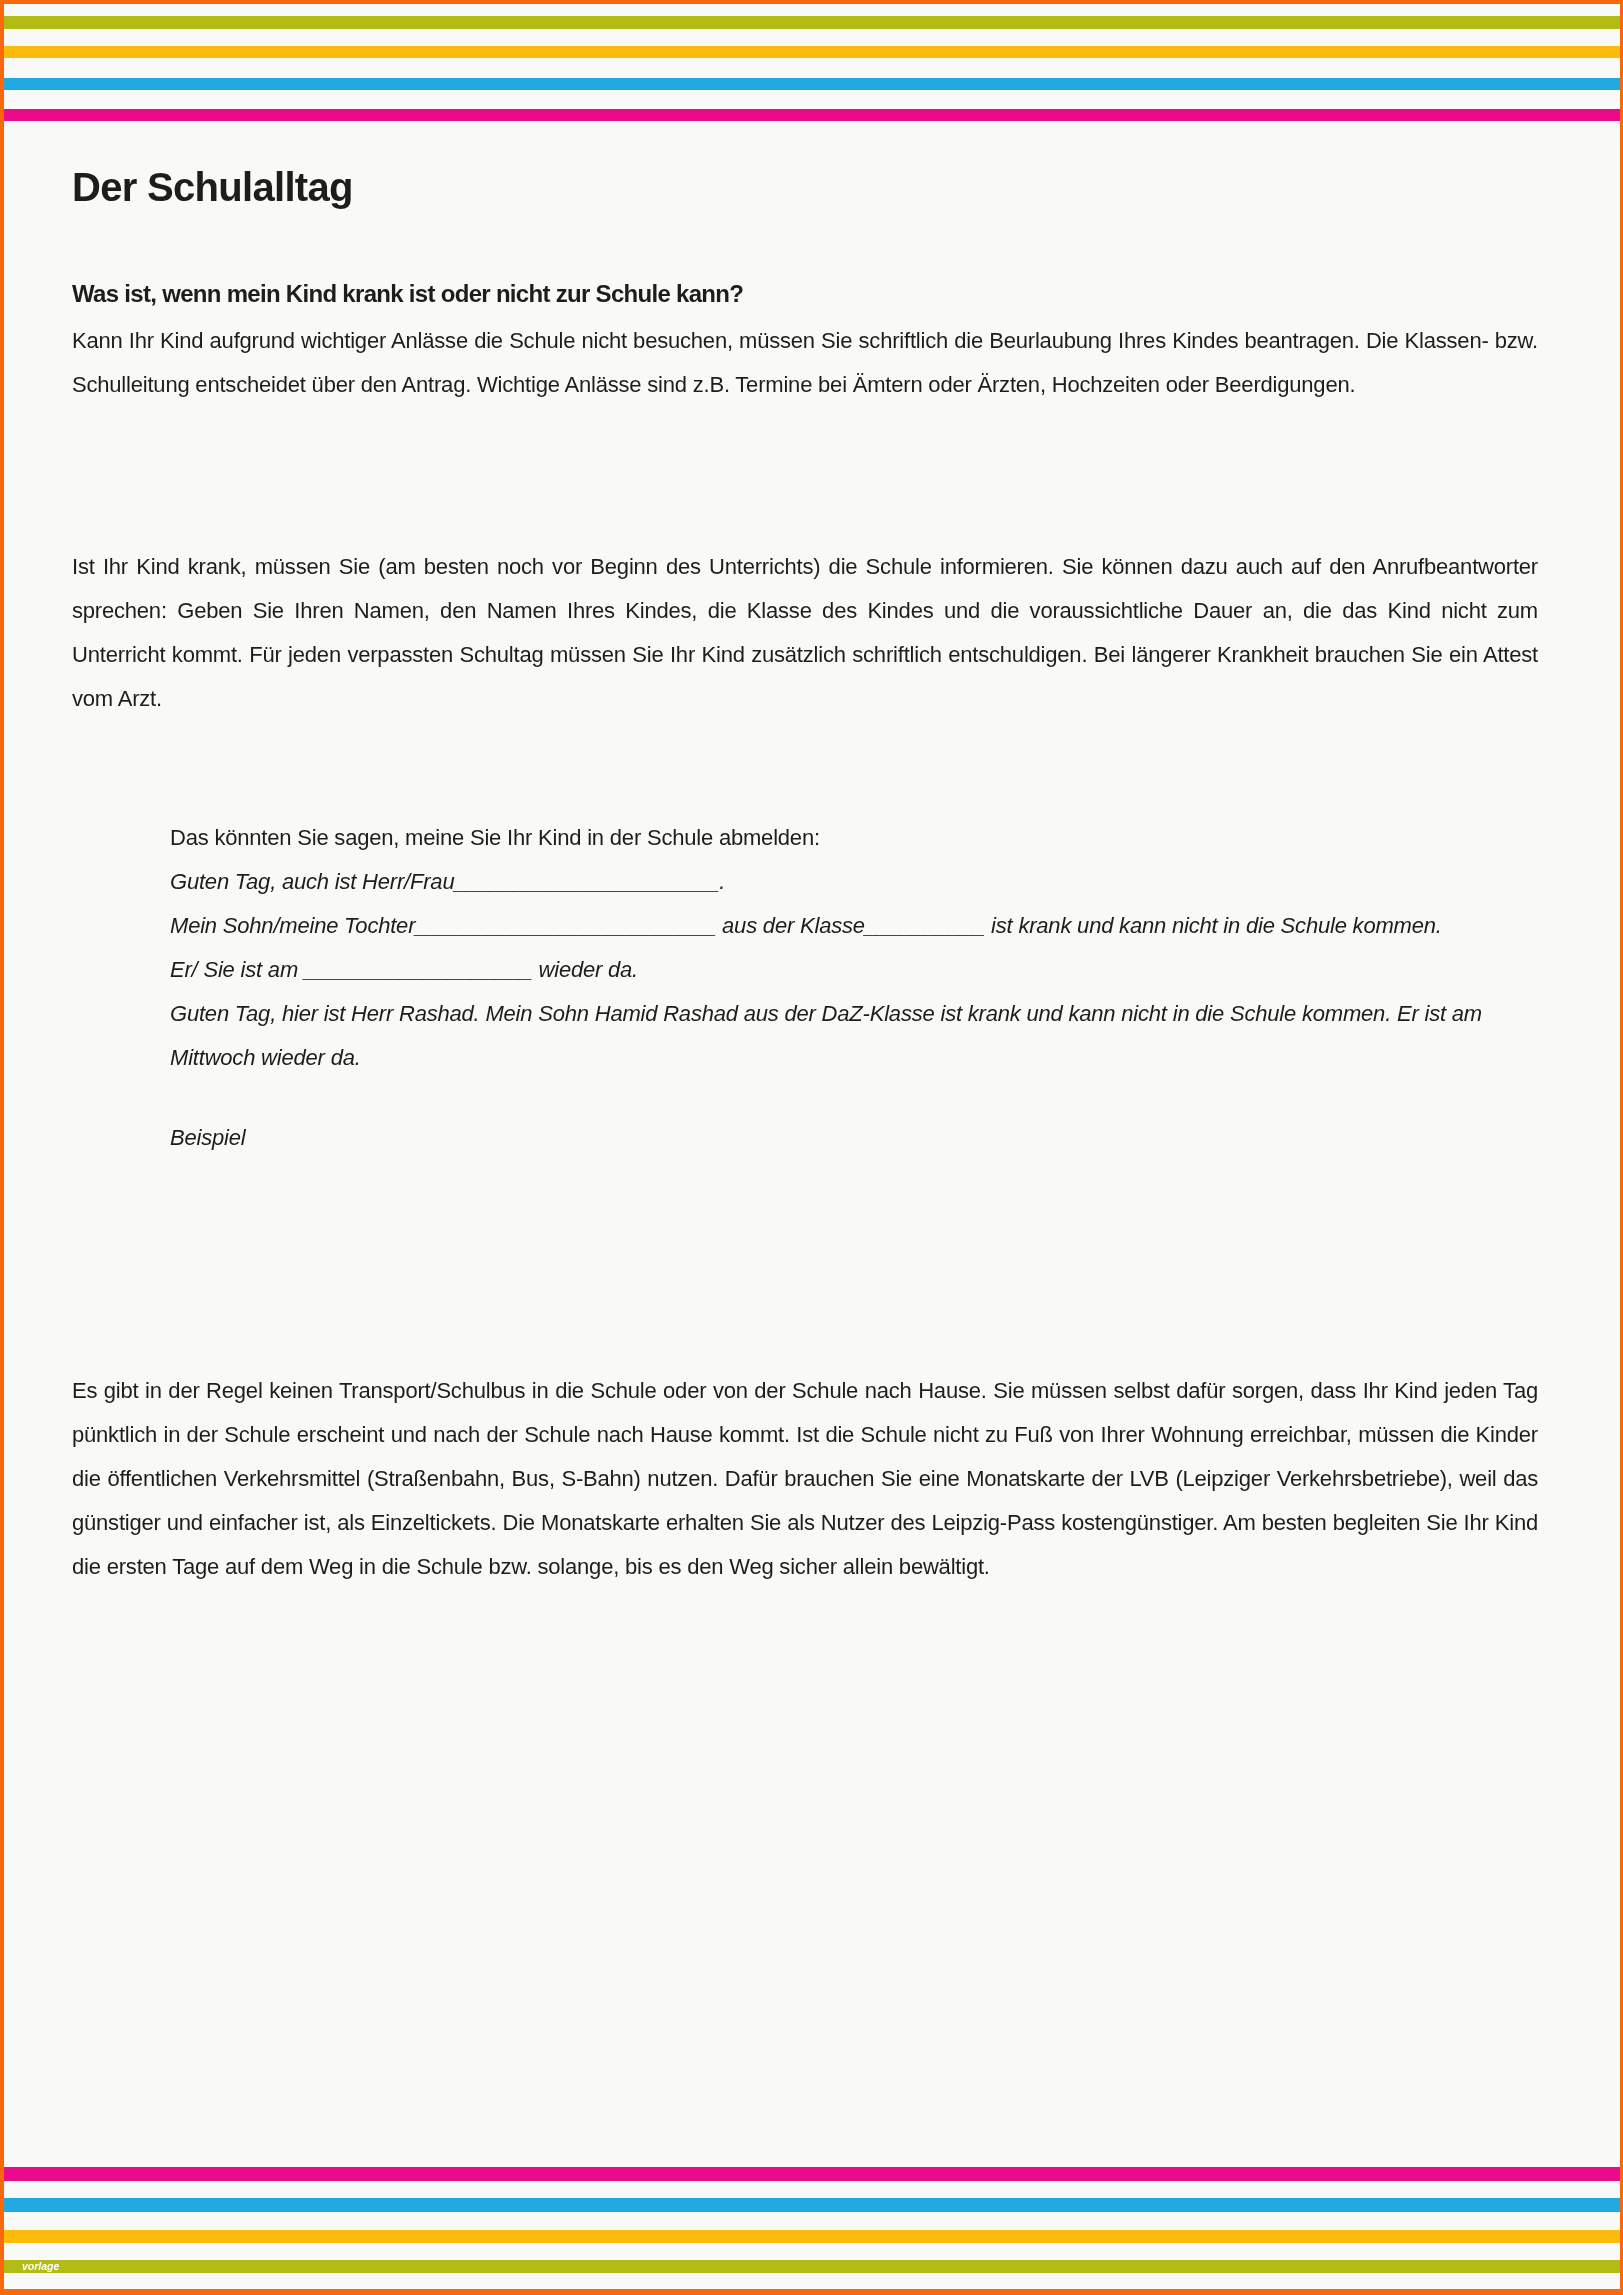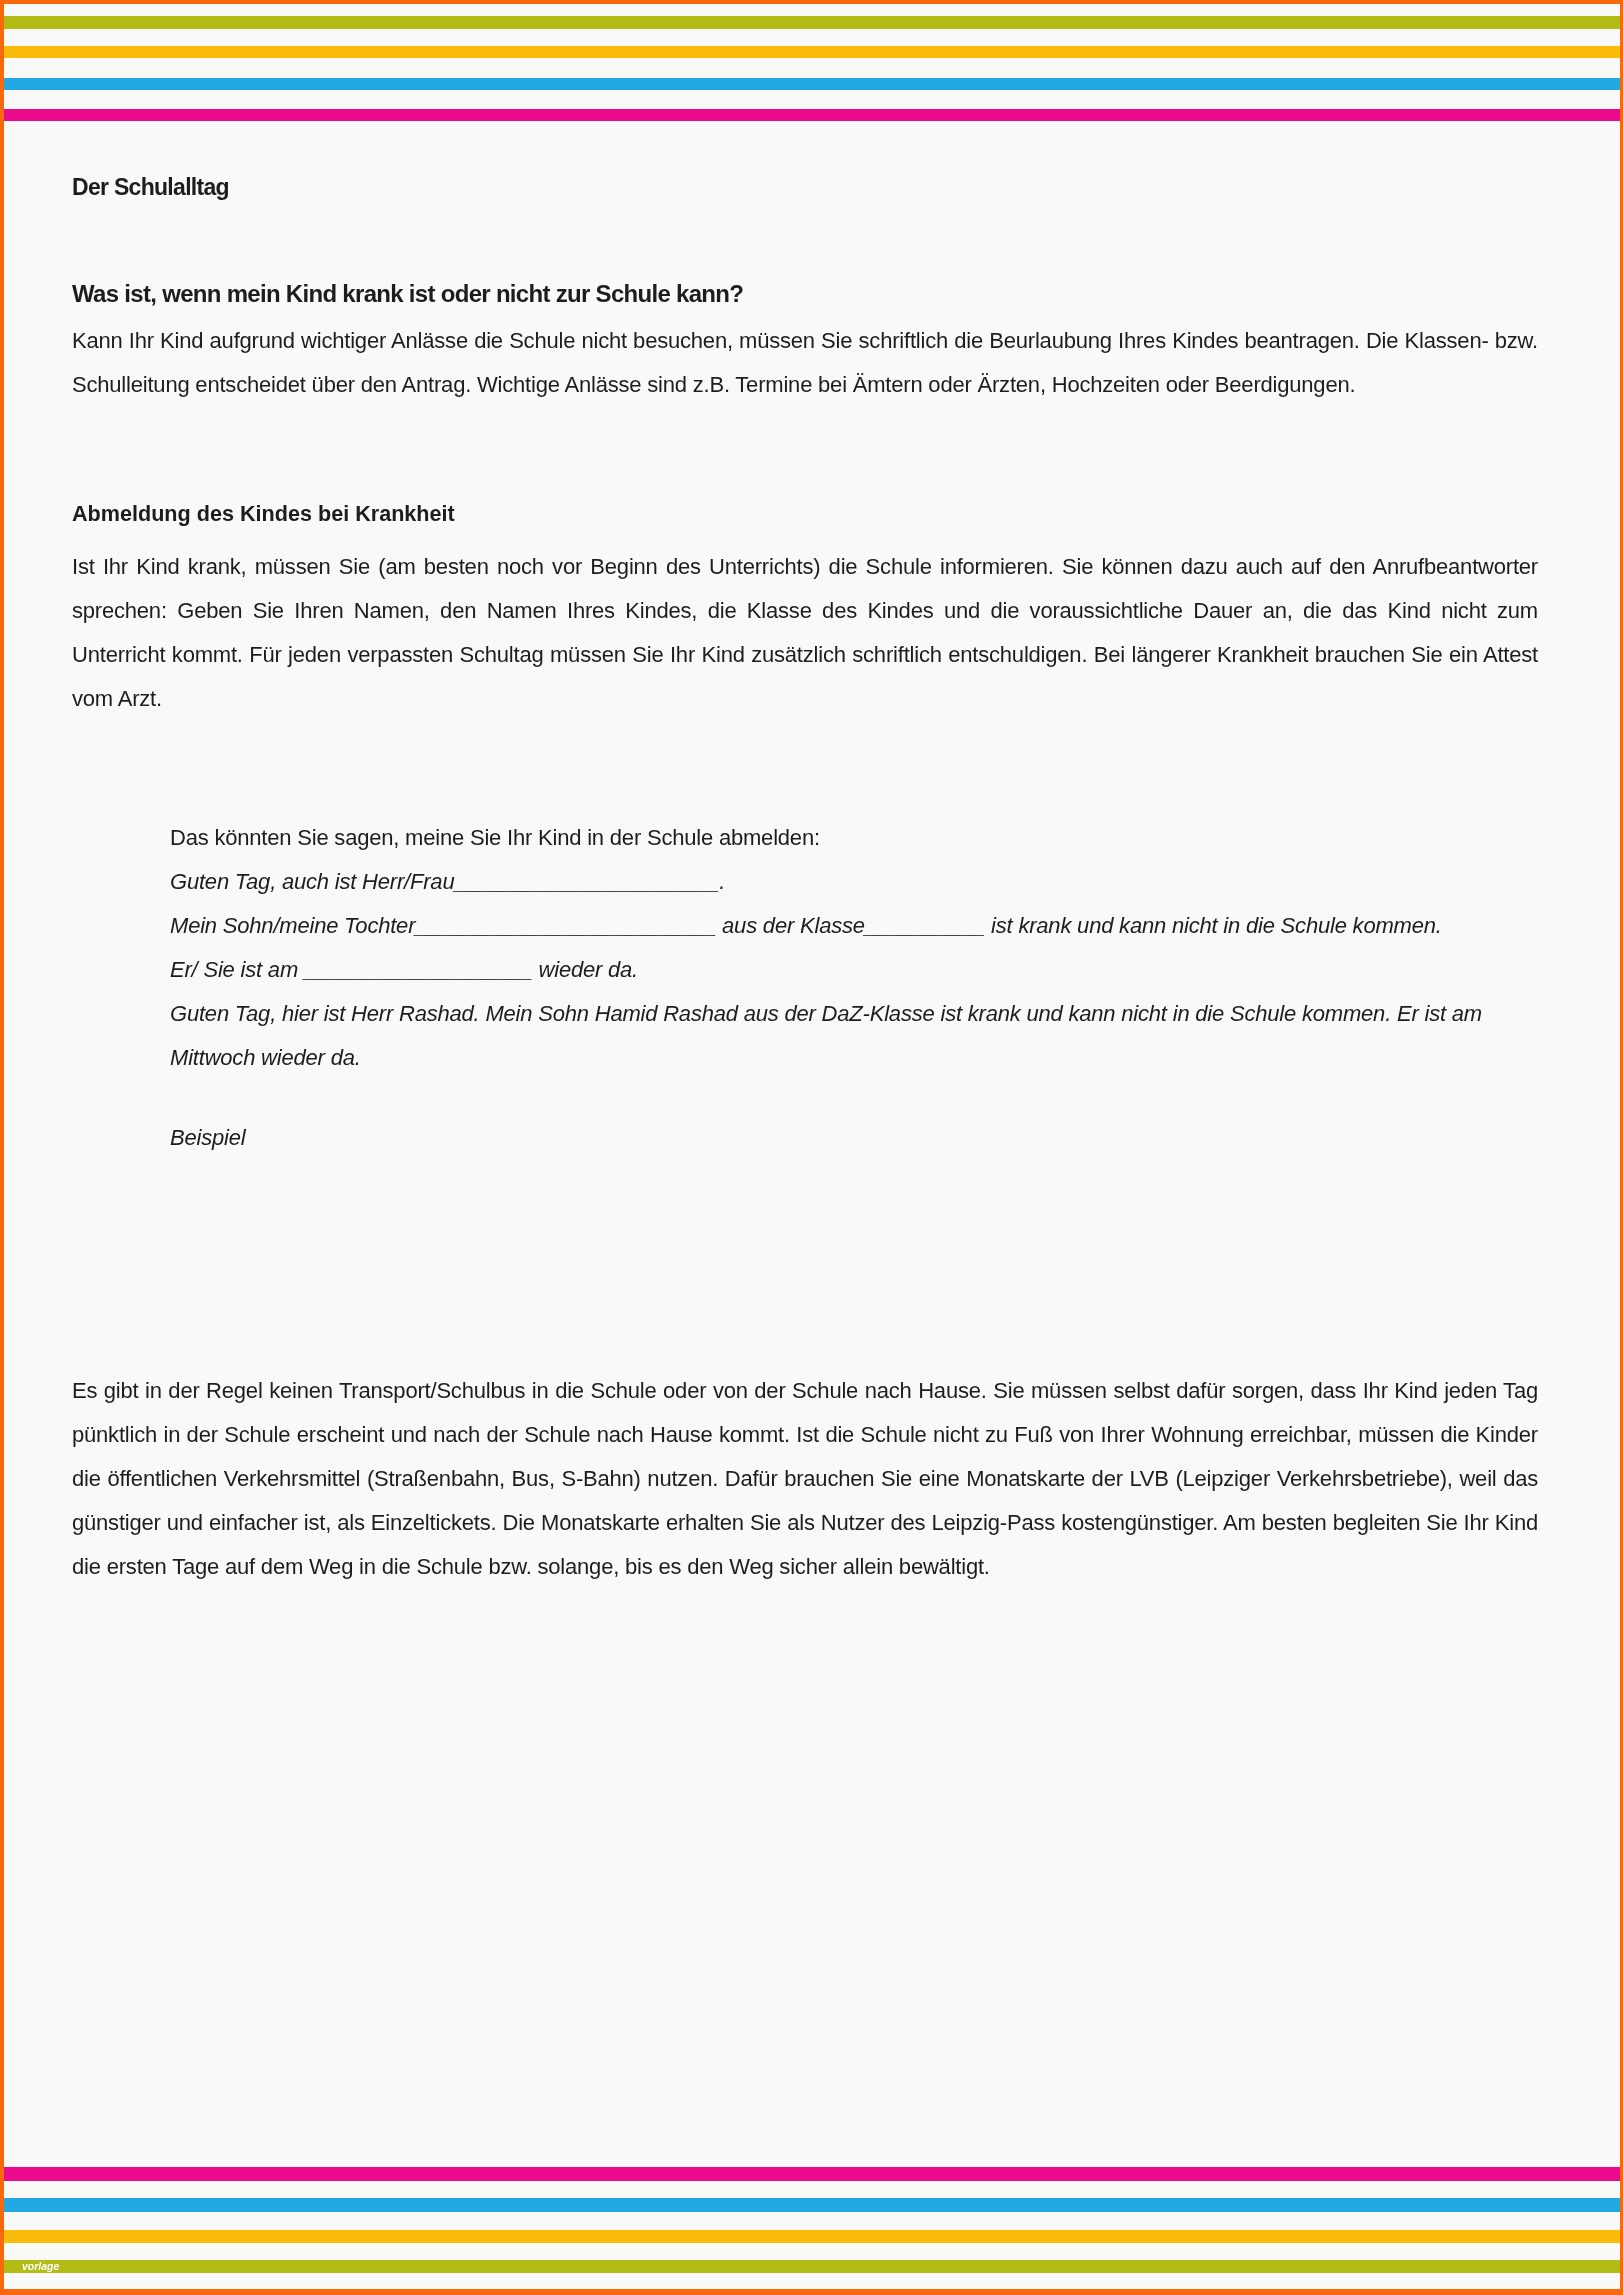--- a/index.html
+++ b/index.html
@@ -22,21 +22,21 @@
   .frame-top    { top: 0; left: 0; right: 0; height: 3.9px; }
   .frame-bottom { bottom: 0; left: 0; right: 0; height: 5.9px; }
   .frame-left   { top: 0; bottom: 0; left: 0; width: 3.9px; }
   .frame-right  { top: 0; bottom: 0; right: 0; width: 3.3px; }
   
   .stripe { position: absolute; left: 3.9px; right: 3.3px; }
   
   .tblock { position: absolute; left: 72px; width: 1466px; margin: 0; }
   .h1 {
     top: 168px;
-    font-size: 23px;
+    font-size: 40px;
     font-weight: bold;
     letter-spacing: -0.7px;
     line-height: 39px;
   }
   .h2 {
     font-size: 24px;
     font-weight: bold;
     letter-spacing: -0.7px;
     line-height: 39px;
   }
@@ -104,21 +104,20 @@
       <div class="stripe" style="top: 2198px; height: 13.7px; background: rgb(35, 168, 226);"></div>
       <div class="stripe" style="top: 2230px; height: 13px; background: rgb(250, 187, 11);"></div>
       <div class="stripe" style="top: 2260px; height: 13px; background: rgb(179, 188, 21);"></div>
     </div>
 
   <h1 class="tblock h1">Der Schulalltag</h1>
 
   <h2 class="tblock h2 h2-sick">Was ist, wenn mein Kind krank ist oder nicht zur Schule kann?</h2>
   <p class="tblock bodytext p-intro">Kann Ihr Kind aufgrund wichtiger Anlässe die Schule nicht besuchen, müssen Sie schriftlich die Beurlaubung Ihres Kindes beantragen. Die Klassen- bzw. Schulleitung entscheidet über den Antrag. Wichtige Anlässe sind z.B. Termine bei Ämtern oder Ärzten, Hochzeiten oder Beerdigungen.</p>
 
-  <h3 class="tblock h3">Abmeldung des Kindes bei Krankheit</h3>
   <p class="tblock bodytext p-illness">Ist Ihr Kind krank, müssen Sie (am besten noch vor Beginn des Unterrichts) die Schule informieren. Sie können dazu auch auf den Anrufbeantworter sprechen: Geben Sie Ihren Namen, den Namen Ihres Kindes, die Klasse des Kindes und die voraussichtliche Dauer an, die das Kind nicht zum Unterricht kommt. Für jeden verpassten Schultag müssen Sie Ihr Kind zusätzlich schriftlich entschuldigen. Bei längerer Krankheit brauchen Sie ein Attest vom Arzt.</p>
 
   <div class="example-block">
     <p>Das könnten Sie sagen, meine Sie Ihr Kind in der Schule abmelden:</p>
     <p class="italic">Guten Tag, auch ist Herr/Frau______________________.</p>
     <p class="italic">Mein Sohn/meine Tochter_________________________ aus der Klasse__________ ist krank und kann nicht in die Schule kommen.</p>
     <p class="italic">Er/ Sie ist am ___________________  wieder da.</p>
     <p class="italic">Guten Tag, hier ist Herr Rashad. Mein Sohn Hamid Rashad aus der DaZ-Klasse ist krank und kann nicht in die Schule kommen. Er ist am Mittwoch wieder da.</p>
     <p class="italic gap-before">Beispiel</p>
   </div>

